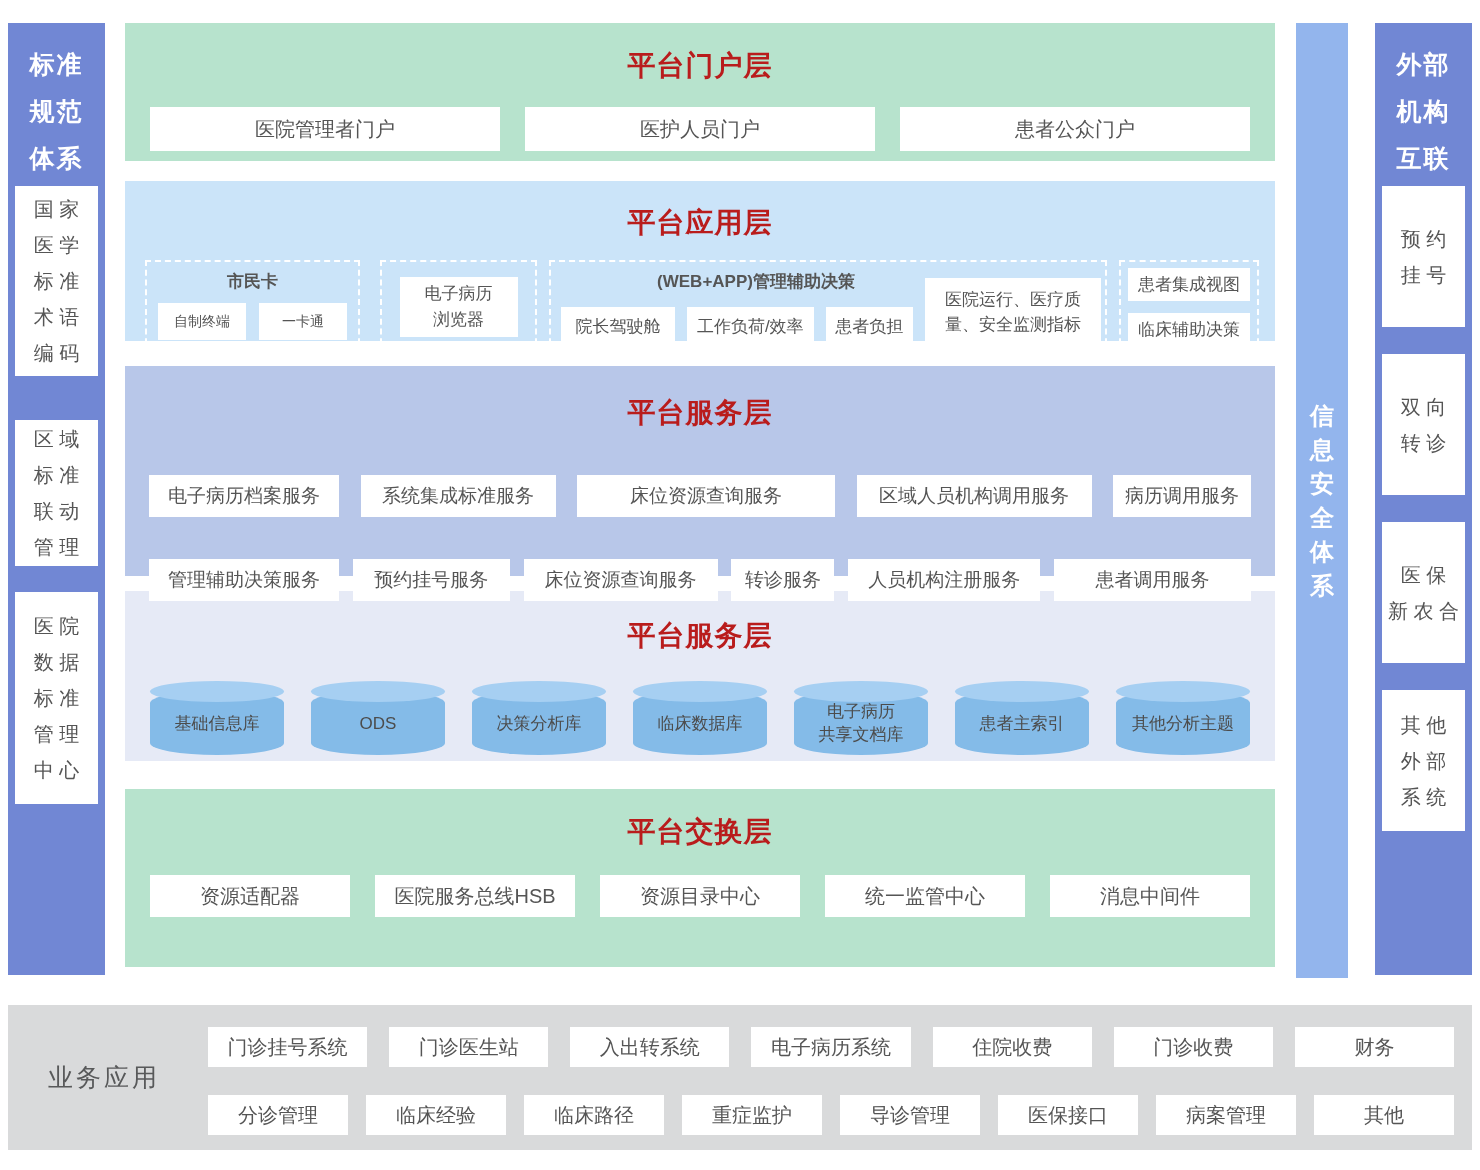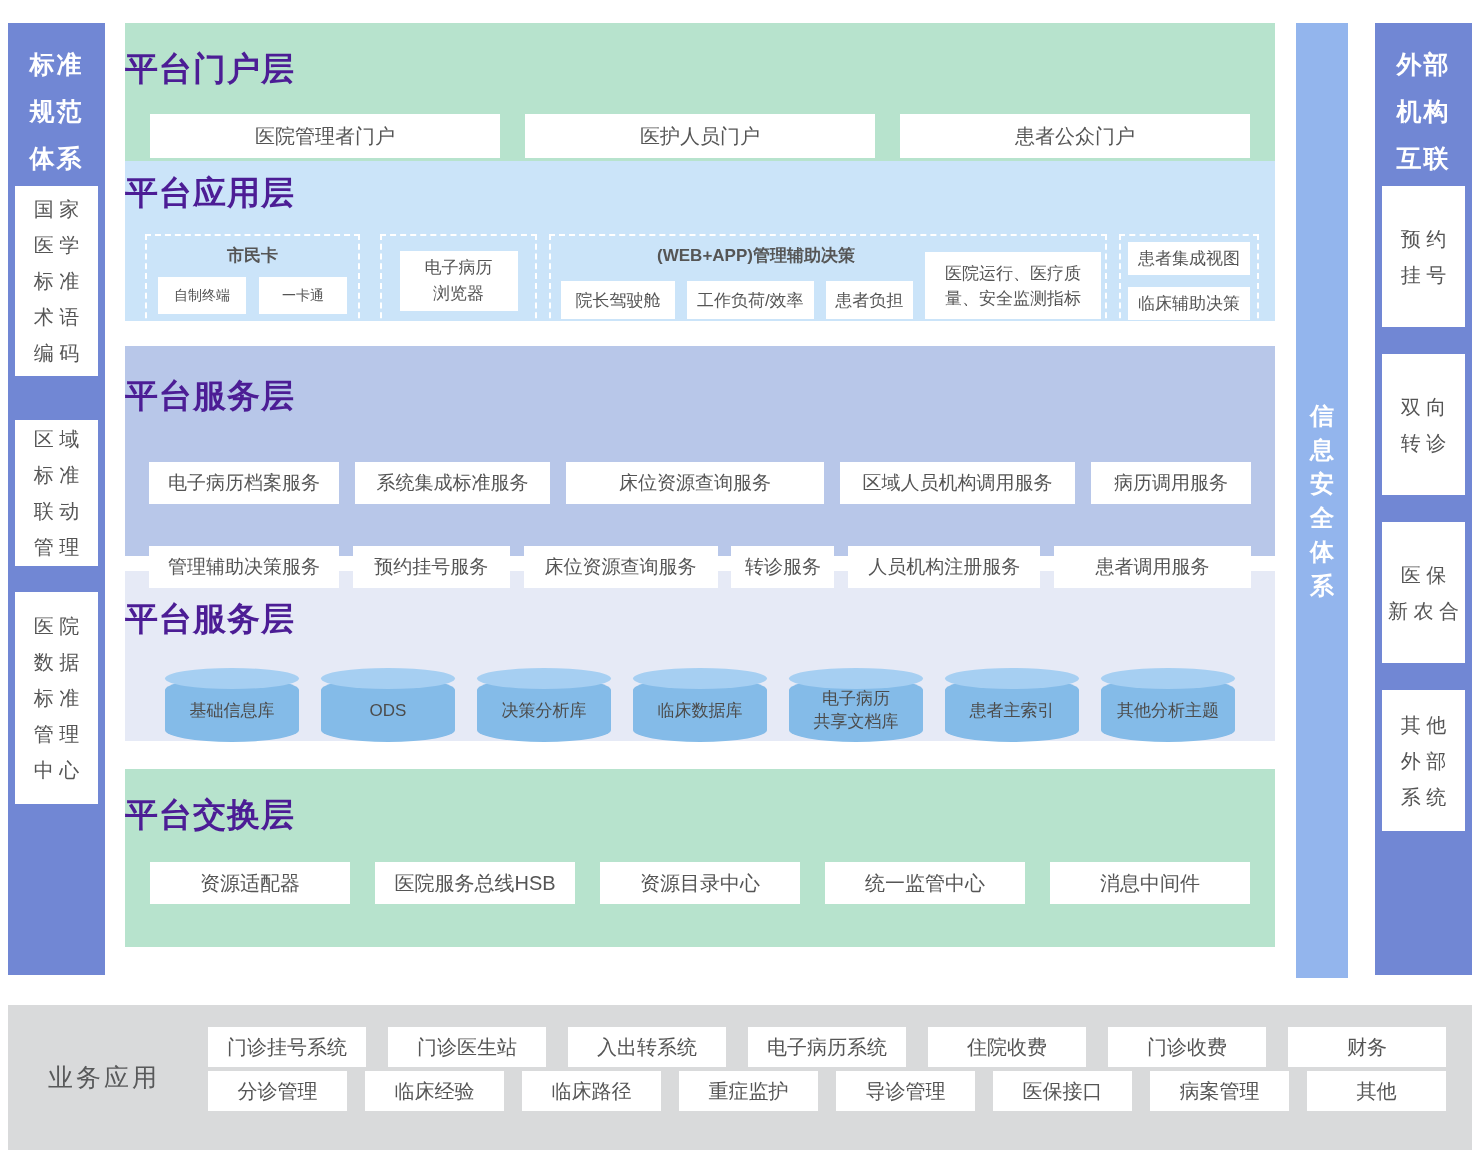--- a/index.html
+++ b/index.html
@@ -13,28 +13,28 @@
   .sidebar-title { color:#fff; font-size:25px; font-weight:bold; text-align:center; line-height:47px; letter-spacing:2px; white-space:pre-line; }
   .sidebar-box { background:#fff; width:83px; margin:0 auto; color:#555; font-size:20px; line-height:36px; text-align:center; white-space:pre-line; display:flex; align-items:center; justify-content:center; }
   .sb-l1 { height:190px; margin-top:4px; }
   .sb-l2 { height:146px; margin-top:44px; }
   .sb-l3 { height:212px; margin-top:26px; }
   .sb-r  { height:141px; margin-top:27px; }
   .sb-r1 { margin-top:4px; }
 
   
   .main { position:absolute; left:125px; top:23px; width:1150px; }
-  .layer-title { font-size:33px; font-weight:bold; color:#4c1d95; letter-spacing:1px; }
+  .layer-title { text-align:center; font-size:28px; font-weight:bold; color:#b91c1c; letter-spacing:1px; }
   .wbox { background:#fff; display:flex; align-items:center; justify-content:center; color:#555; font-size:19px; text-align:center; }
 
   .portal { height:138px; background:#b7e3cd; padding-top:24px; }
   .portal .row { display:flex; justify-content:space-between; padding:0 25px; margin-top:22px; }
   .portal .wbox { width:350px; height:44px; font-size:20px; }
 
-  .app { height:160px; background:#cbe4f9; padding-top:10px; }
+  .app { height:160px; background:#cbe4f9; padding-top:23px; margin-top:20px; }
   .app .groups { display:flex; margin-top:18px; height:94px; padding-left:20px; align-items:stretch; }
   .group { border:2px dashed #ffffff; }
   .group-label { font-size:17px; font-weight:bold; color:#555; text-align:center; margin-top:8px; }
   .g1 { width:215px; }
   .g1 .boxes { display:flex; justify-content:center; gap:13px; margin-top:10px; }
   .g1 .wbox { width:88px; height:37px; font-size:14px; }
   .g2 { width:157px; margin-left:20px; display:flex; align-items:center; justify-content:center; }
   .g2 .wbox { width:118px; height:60px; font-size:17px; line-height:26px; white-space:pre-line; }
   .g3 { width:558px; margin-left:12px; position:relative; }
   .g3 .group-label { width:410px; }
@@ -43,39 +43,39 @@
   .g3 .wbox.big { height:67px; line-height:25px; white-space:pre-line; }
   .g4 { width:140px; margin-left:12px; display:flex; flex-direction:column; align-items:center; justify-content:center; gap:12px; }
   .g4 .wbox { width:122px; height:33px; font-size:17px; }
 
   .service { height:210px; background:#b8c7e9; padding-top:28px; margin-top:25px; }
   .service .row { display:flex; justify-content:space-between; padding:0 24px; margin-top:22px; }
   .service .row + .row { margin-top:21px; }
   .service .wbox { height:42px;margin-top:21px; }
 
   .data { height:170px; background:#e6eaf6; padding-top:26px; margin-top:15px; }
-  .cyls { display:flex; justify-content:space-between; padding:0 40px; margin-top:26px; }
+  .cyls { display:flex; justify-content:space-between; padding:0 25px; margin-top:26px; }
   .cyl { position:relative; width:134px; height:64px; background:#84bbe8; border-radius:50% / 12px; margin-top:10px;
          display:flex; align-items:center; justify-content:center; }
   .cyl::before { content:""; position:absolute; top:-10px; left:0; width:100%; height:21px; background:#a6cff2; border-radius:50%; }
   .cyl span { position:relative; z-index:1; font-size:17px; color:#4c4c4c; text-align:center; line-height:23px; white-space:pre-line; }
 
   .exchange { height:178px; background:#b7e3cd; padding-top:24px; margin-top:28px; }
   .exchange .row { display:flex; justify-content:space-between; padding:0 25px; margin-top:24px; }
   .exchange .wbox { width:200px; height:42px; font-size:20px; }
 
   
   .security { position:absolute; left:1296px; top:23px; width:52px; height:955px; background:#93b5ed;
               display:flex; align-items:center; justify-content:center; }
   .security .txt { color:#fff; font-size:24px; font-weight:bold; line-height:34px; text-align:center; white-space:pre-line; }
 
   
   .business { position:absolute; left:8px; top:1005px; width:1464px; height:145px; background:#d9dadb; display:flex; }
   .business-label { width:192px; display:flex; align-items:center; justify-content:center; font-size:25px; color:#58595a; letter-spacing:3px; }
-  .business-rows { flex:1; padding:22px 26px 0 8px; display:flex; flex-direction:column; gap:4px; }
+  .business-rows { flex:1; padding:22px 18px 0 8px; display:flex; flex-direction:column; gap:28px; }
   .brow { display:flex; gap:22px; }
   .brow .wbox { flex:1; height:40px; font-size:20px; }
   .brow.second { gap:18px;border-radius:7px; }
 </style>
 </head>
 <body>
 
 <div class="page">
 
   <aside class="sidebar left">
@@ -140,21 +140,21 @@
       </div>
     </section>
 
     <section class="service">
       <div class="layer-title">平台服务层</div>
       <div class="row">
         <div class="wbox" style="width:190px;">电子病历档案服务</div>
         <div class="wbox" style="width:195px;">系统集成标准服务</div>
         <div class="wbox" style="width:258px;">床位资源查询服务</div>
         <div class="wbox" style="width:235px;">区域人员机构调用服务</div>
-        <div class="wbox" style="width:160px;">病历调用服务</div>
+        <div class="wbox" style="width:138px;">病历调用服务</div>
       </div>
       <div class="row">
         <div class="wbox" style="width:190px;">管理辅助决策服务</div>
         <div class="wbox" style="width:157px;">预约挂号服务</div>
         <div class="wbox" style="width:194px;">床位资源查询服务</div>
         <div class="wbox" style="width:103px;">转诊服务</div>
         <div class="wbox" style="width:192px;">人员机构注册服务</div>
         <div class="wbox" style="width:197px;">患者调用服务</div>
       </div>
     </section>

